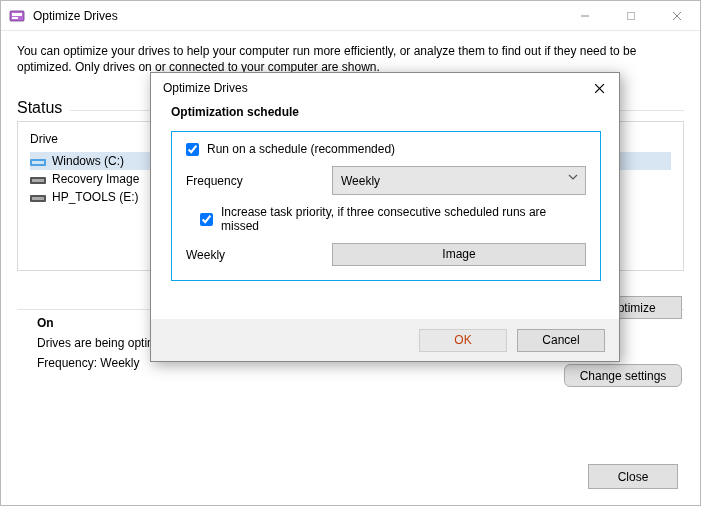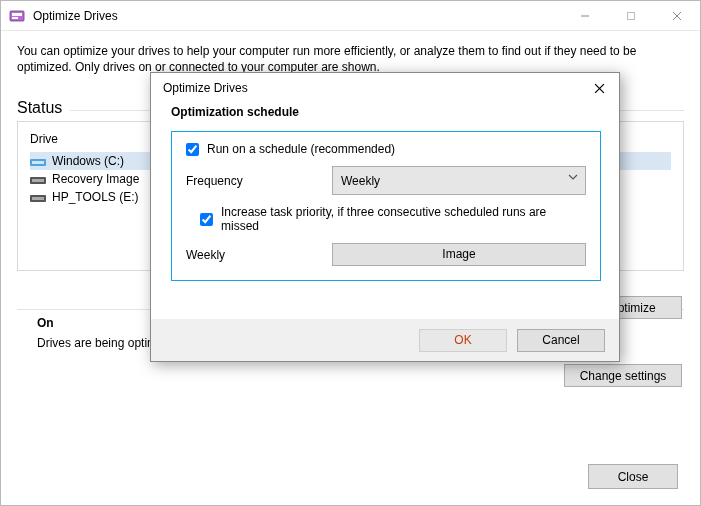--- a/index.html
+++ b/index.html
@@ -103,21 +103,21 @@
   }
   .sched-line {
     margin-left: 20px;
     margin-top: 6px;
   }
   .change-btn-row {
     position: absolute;
     right: 18px;
     top: 363px;
   }
-  .change-btn { min-width: 118px; }
+  .change-btn { min-width: 118px; border-radius: 6px; }
   .close-btn-row {
     position: absolute;
     right: 22px;
     bottom: 16px;
   }
   .close-btn { min-width: 90px; padding: 0 20px; height: 25px; }
 
   
   .dialog {
     position: absolute;
@@ -276,20 +276,21 @@
     <div class="optimize-btn-row">
       <button class="btn" style="min-width:100px">Optimize</button>
     </div>
 
     <div class="sched-section">
       <div style="display:flex;align-items:center;gap:8px;">
         <div style="flex:1;border-top:1px solid #e4e4e4;"></div>
       </div>
       <div class="sched-on">On</div>
       <div class="sched-line">Drives are being optimized automatically.</div>
+      <div class="sched-line">Frequency: Weekly</div>
     </div>
 
     <div class="change-btn-row">
       <button class="btn change-btn">Change settings</button>
     </div>
 
     <div class="close-btn-row">
       <button class="btn close-btn">Close</button>
     </div>
   </div>

